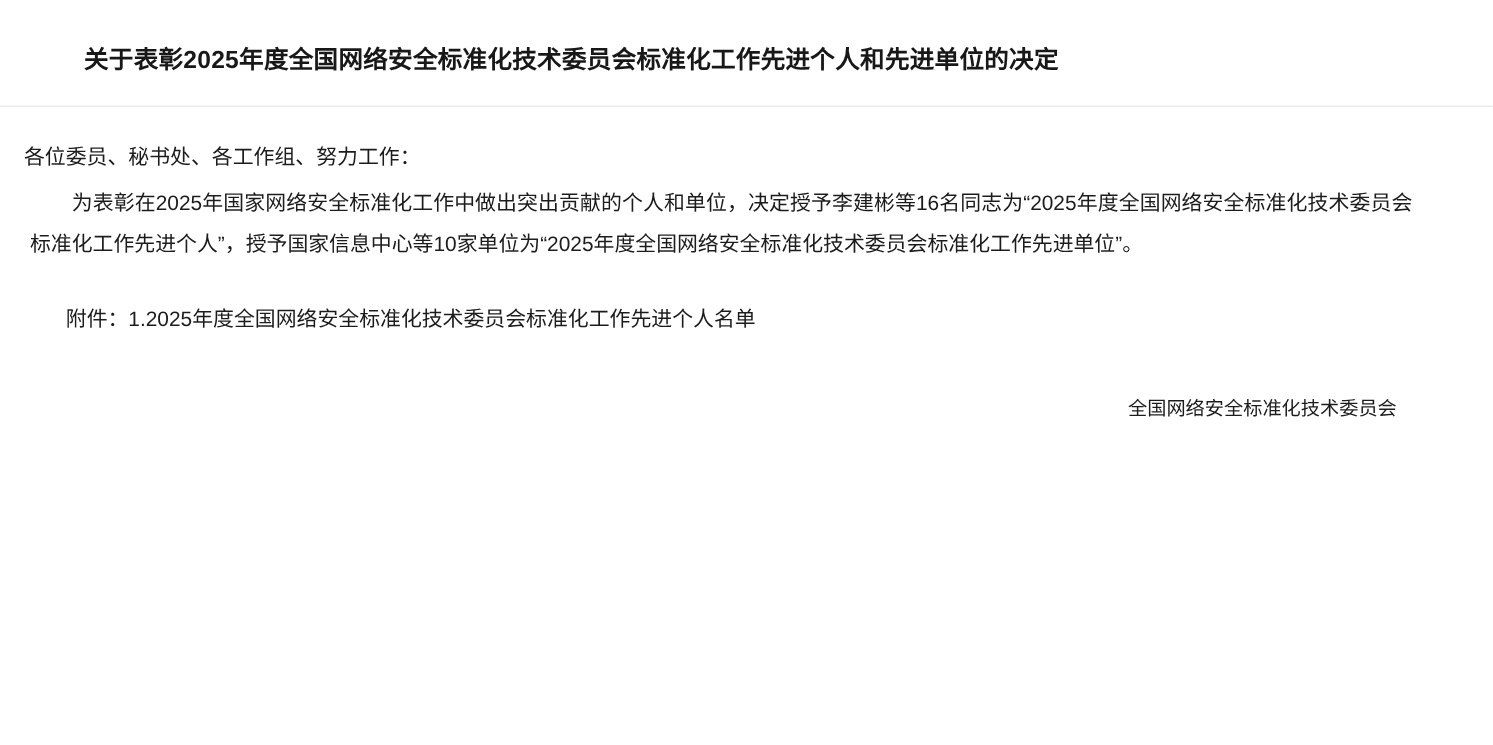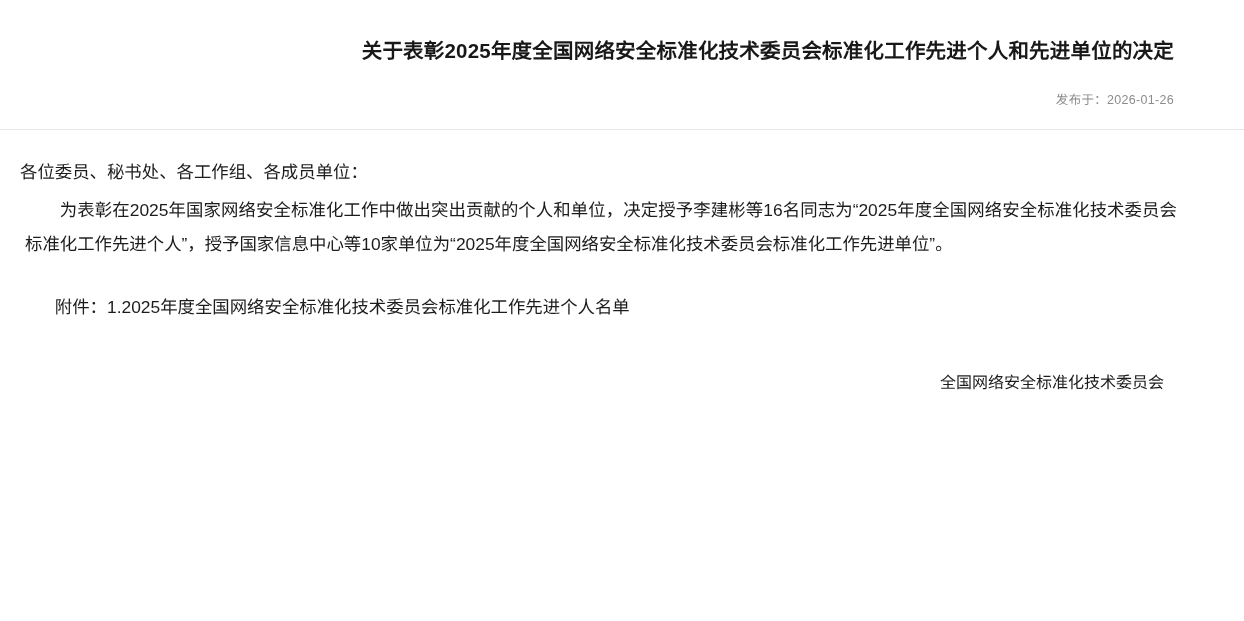--- a/index.html
+++ b/index.html
@@ -16,21 +16,21 @@
   }
   .page {
     width: 1244px;
     height: 621px;
     box-sizing: border-box;
     padding: 0;
     position: relative;
   }
   .doc-header {
     padding: 36px 70px 0 70px;
-    text-align: right;
+    text-align: left;
   }
   .doc-title {
     font-size: 20.5px;
     font-weight: bold;
     line-height: 1.5;
     color: #181818;
     letter-spacing: 0.2px;
     margin: 0;
   }
   .doc-meta {
@@ -84,28 +84,27 @@
     margin: 0;
   }
 </style>
 </head>
 <body>
 
 <div class="page">
 
   <div class="doc-header">
     <h1 class="doc-title">关于表彰2025年度全国网络安全标准化技术委员会标准化工作先进个人和先进单位的决定</h1>
-    <div class="doc-meta">发布于：2026-01-26</div>
   </div>
 
   <hr class="divider">
 
   <div class="doc-body">
 
-    <p class="salutation">各位委员、秘书处、各工作组、各成员单位：</p>
+    <p class="salutation">各位委员、秘书处、各工作组、努力工作：</p>
 
     <p class="para">为表彰在2025年国家网络安全标准化工作中做出突出贡献的个人和单位，决定授予李建彬等16名同志为“2025年度全国网络安全标准化技术委员会标准化工作先进个人”，授予国家信息中心等10家单位为“2025年度全国网络安全标准化技术委员会标准化工作先进单位”。</p>
 
 
     <div class="attachments">
       <p class="attach-line">附件：1.2025年度全国网络安全标准化技术委员会标准化工作先进个人名单</p>
     </div>
 
     <div class="signature">
       <p class="sig-line">全国网络安全标准化技术委员会</p>

